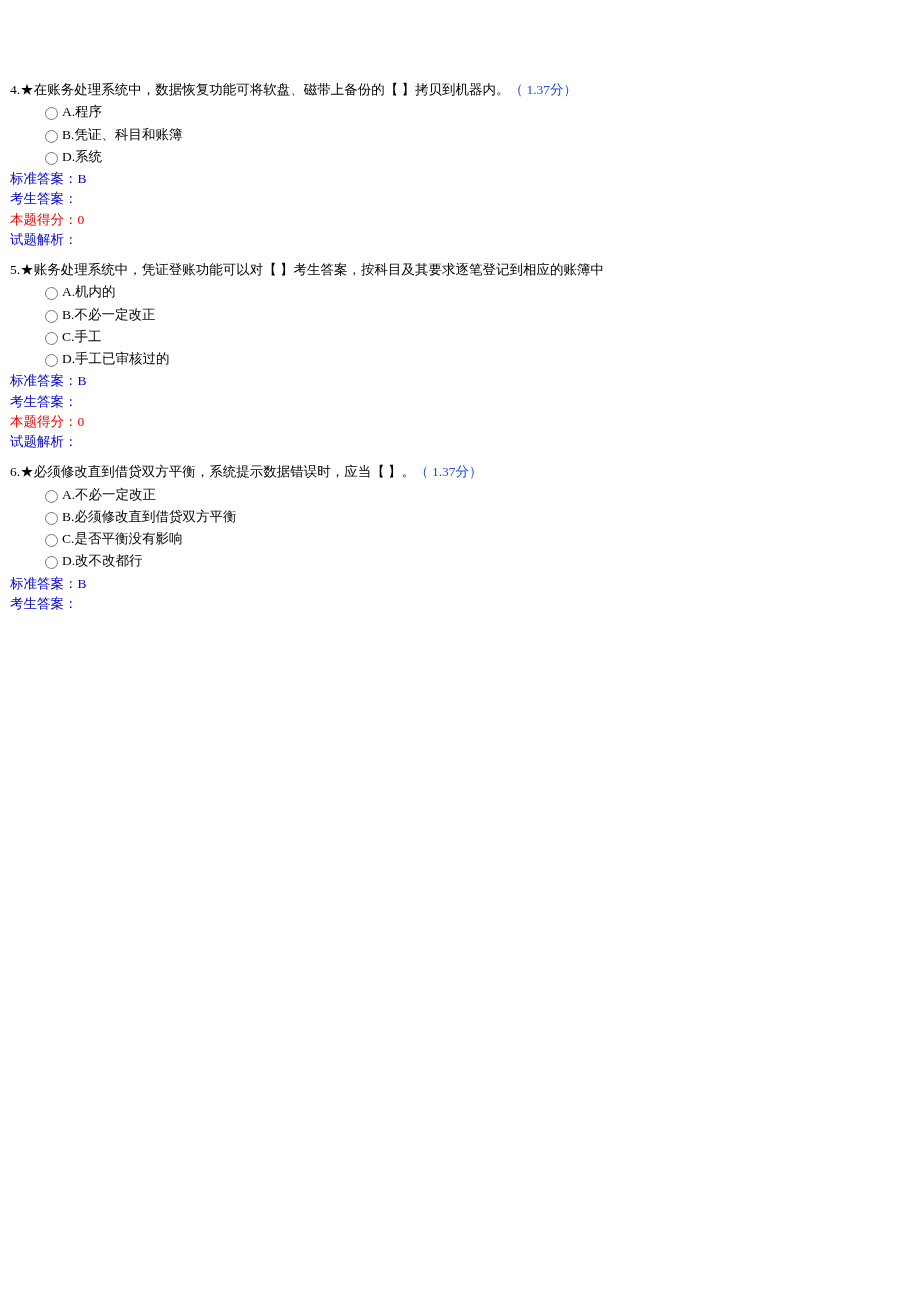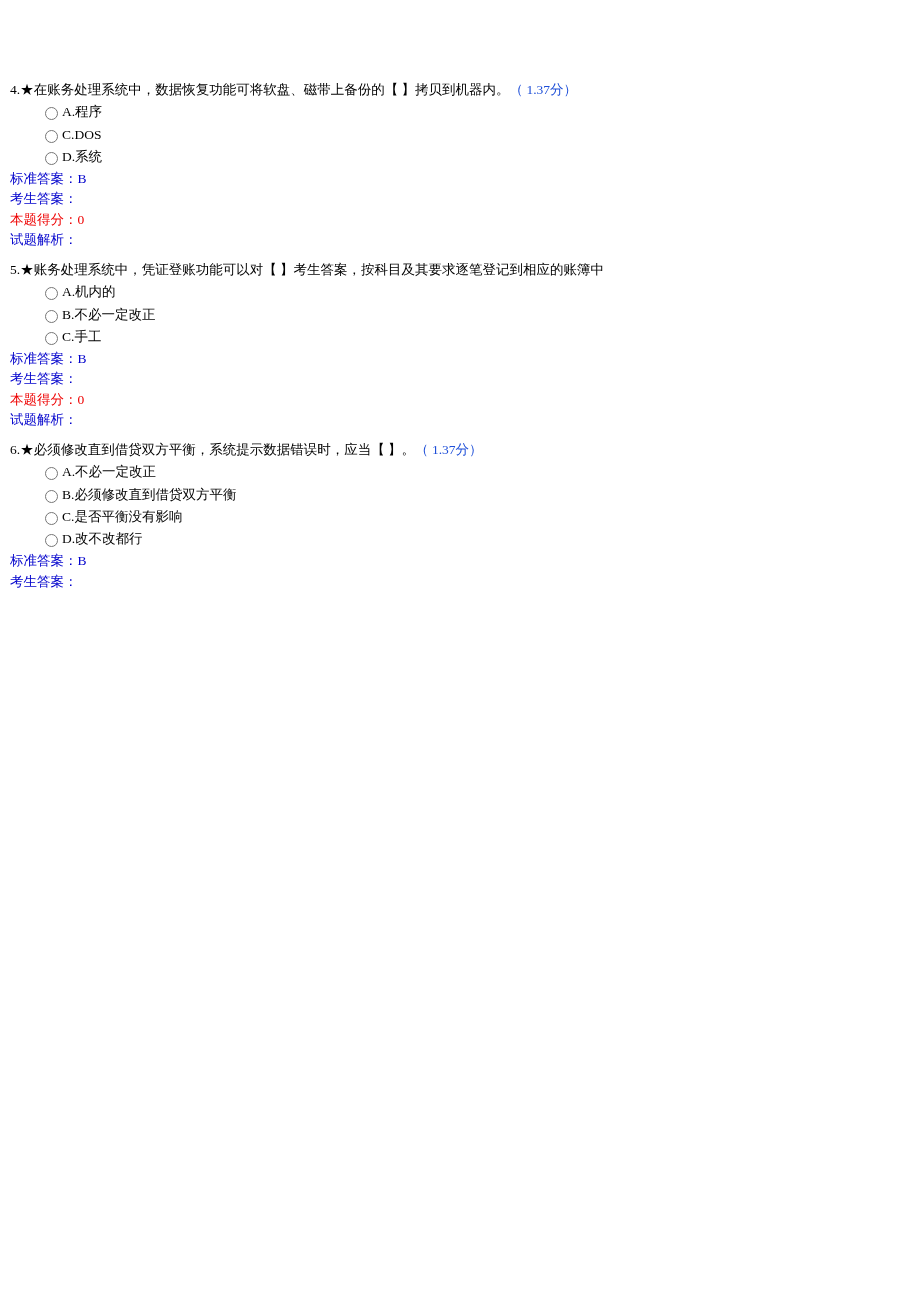--- a/index.html
+++ b/index.html
@@ -71,21 +71,21 @@
     <div class="q-stem">
       <span>4.</span><span class="star">★</span><span>在账务处理系统中，数据恢复功能可将软盘、磁带上备份的【  】拷贝到机器内。</span><span class="points">（ 1.37分）</span>
     </div>
     <div class="options">
       <label class="option">
           <input type="radio" name="q4" style="">
           <span>A.程序</span>
         </label>
       <label class="option">
           <input type="radio" name="q4" style="">
-          <span>C.DOS</span>
+          <span>B.凭证、科目和账簿</span>
         </label>
       <label class="option">
           <input type="radio" name="q4" style="">
           <span>D.系统</span>
         </label>
     </div>
     <div class="std-answer"><span>标准答案：</span><span>B</span></div>
     <div class="user-answer">考生答案：</div>
     <div class="score"><span>本题得分：</span><span>0</span></div>
     <div class="analysis">试题解析：</div>
@@ -100,20 +100,24 @@
           <input type="radio" name="q5" style="">
           <span>A.机内的</span>
         </label>
       <label class="option">
           <input type="radio" name="q5" style="">
           <span>B.不必一定改正</span>
         </label>
       <label class="option">
           <input type="radio" name="q5" style="">
           <span>C.手工</span>
+        </label>
+      <label class="option">
+          <input type="radio" name="q5" style="">
+          <span>D.手工已审核过的</span>
         </label>
     </div>
     <div class="std-answer"><span>标准答案：</span><span>B</span></div>
     <div class="user-answer">考生答案：</div>
     <div class="score"><span>本题得分：</span><span>0</span></div>
     <div class="analysis">试题解析：</div>
   </div>
 
   <div class="question-group q6">
     <div class="q-stem">

